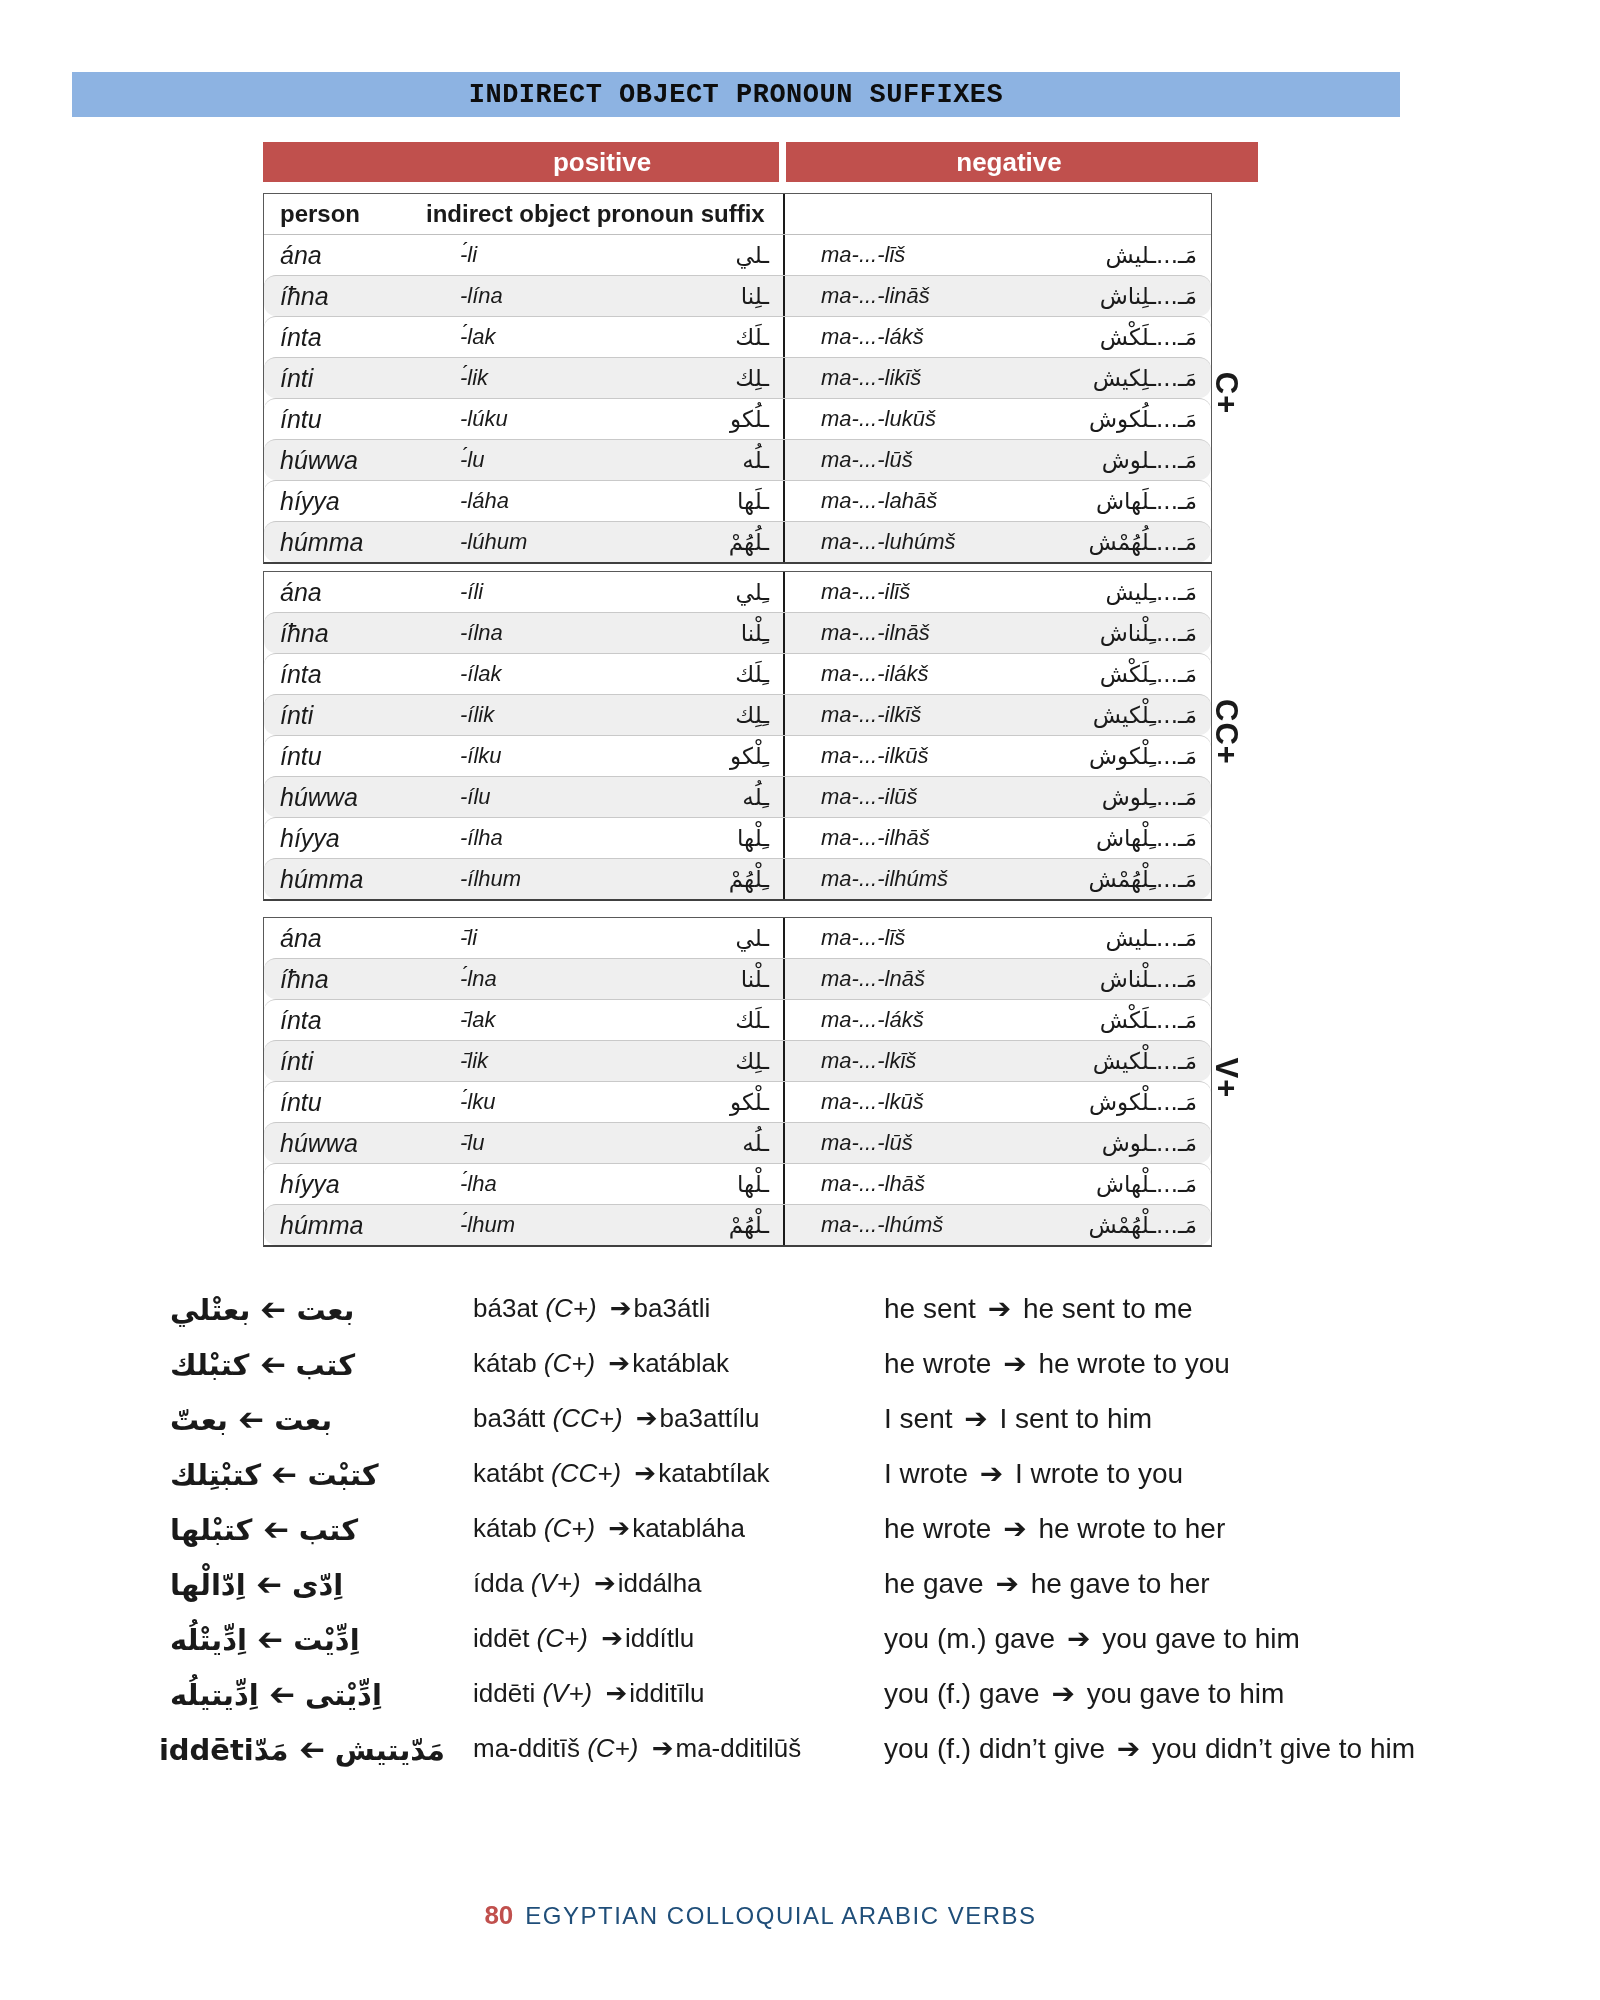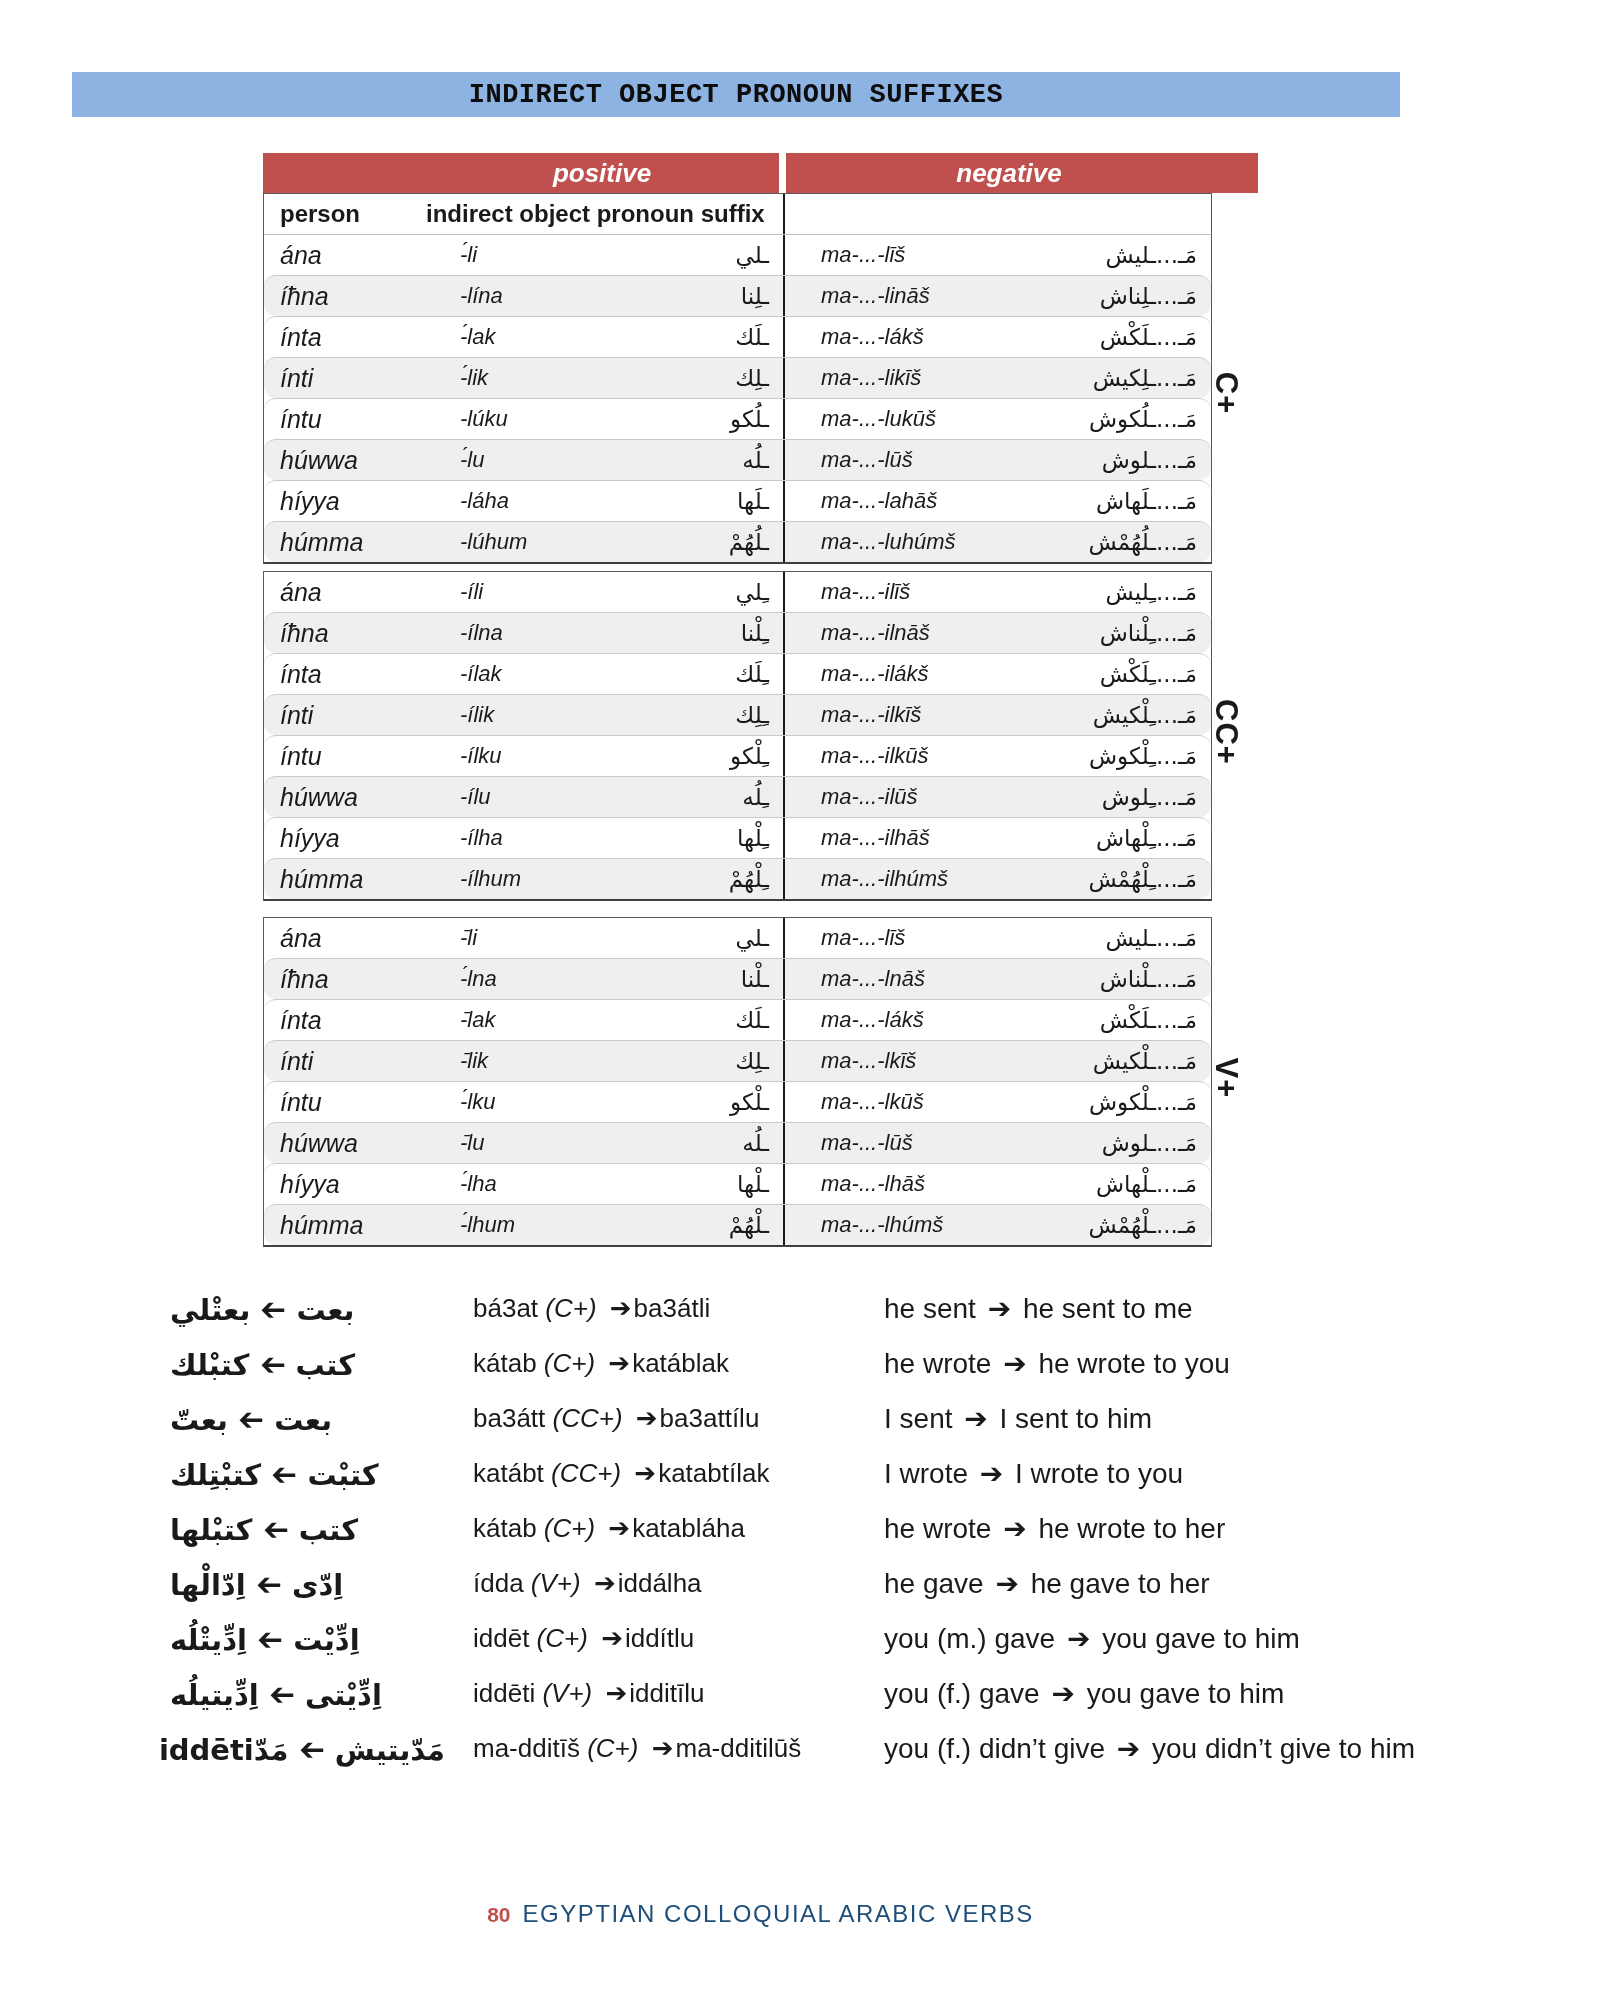--- a/index.html
+++ b/index.html
@@ -5,21 +5,21 @@
   html,body{margin:0;padding:0;background:#ffffff;}
   .page{position:relative;width:1600px;height:2000px;background:#ffffff;
         font-family:"Liberation Sans",sans-serif;color:#1a1a1a;overflow:hidden;}
 
   
   .title-bar{position:absolute;left:72px;top:72px;width:1328px;height:45px;
              background:#8db3e2;display:flex;align-items:center;justify-content:center;font-family:Liberation Mono, monospace;}
   .title-bar span{font-weight:bold;font-size:27px;color:#0d0d0d;letter-spacing:.5px;}
 
   
-  .red-header{position:absolute;left:263px;top:153px;width:995px;height:40px;display:flex;font-style:italic;}
+  .red-header{position:absolute;left:263px;top:142px;width:995px;height:40px;display:flex;}
   .red-cell{background:#c0504d;color:#ffffff;font-weight:bold;font-size:26px;
             display:flex;align-items:center;justify-content:center;box-sizing:border-box;padding-left:20px;}
   .red-pos{width:516px;padding-left:162px;}
   .red-gap{width:7px;background:#ffffff;}
   .red-neg{width:472px;padding-right:46px;}
 
   
   .sec{position:absolute;left:263px;width:949px;box-sizing:border-box;
        border:1px solid #595959;border-bottom:2px solid #404040;background:#fff;}
   #sec-0{top:193px;} #sec-1{top:571px;} #sec-2{top:917px;}
@@ -55,21 +55,21 @@
   .ex-lat{width:385px;margin-left:28px;font-size:26px;white-space:nowrap;}
   .ex-en{width:545px;margin-left:26px;font-size:28px;line-height:1.25;}
   .ex-type{font-style:italic;}
   .arr{font-family:"DejaVu Sans",sans-serif;font-weight:bold;}
   .arr-l{display:inline-block;transform:scaleX(-1);font-size:31px;}
   .ex-lat .arr{margin:0 2px 0 6px;}
   .ex-en .arr{margin:0 4px;}
 
   
   .footer{position:absolute;left:263px;top:1900px;width:995px;text-align:center;white-space:nowrap;}
-  .footer .num{color:#c0504d;font-weight:bold;font-size:21px;margin-right:12px;}
+  .footer .num{color:#c0504d;font-weight:bold;font-size:26px;margin-right:12px;}
   .footer .book{color:#1f4e79;font-size:24px;letter-spacing:1.5px;}
 </style>
 </head>
 <body>
 
 <div class="page">
 
   <div class="title-bar">
     <span>INDIRECT OBJECT PRONOUN SUFFIXES</span>
   </div>

